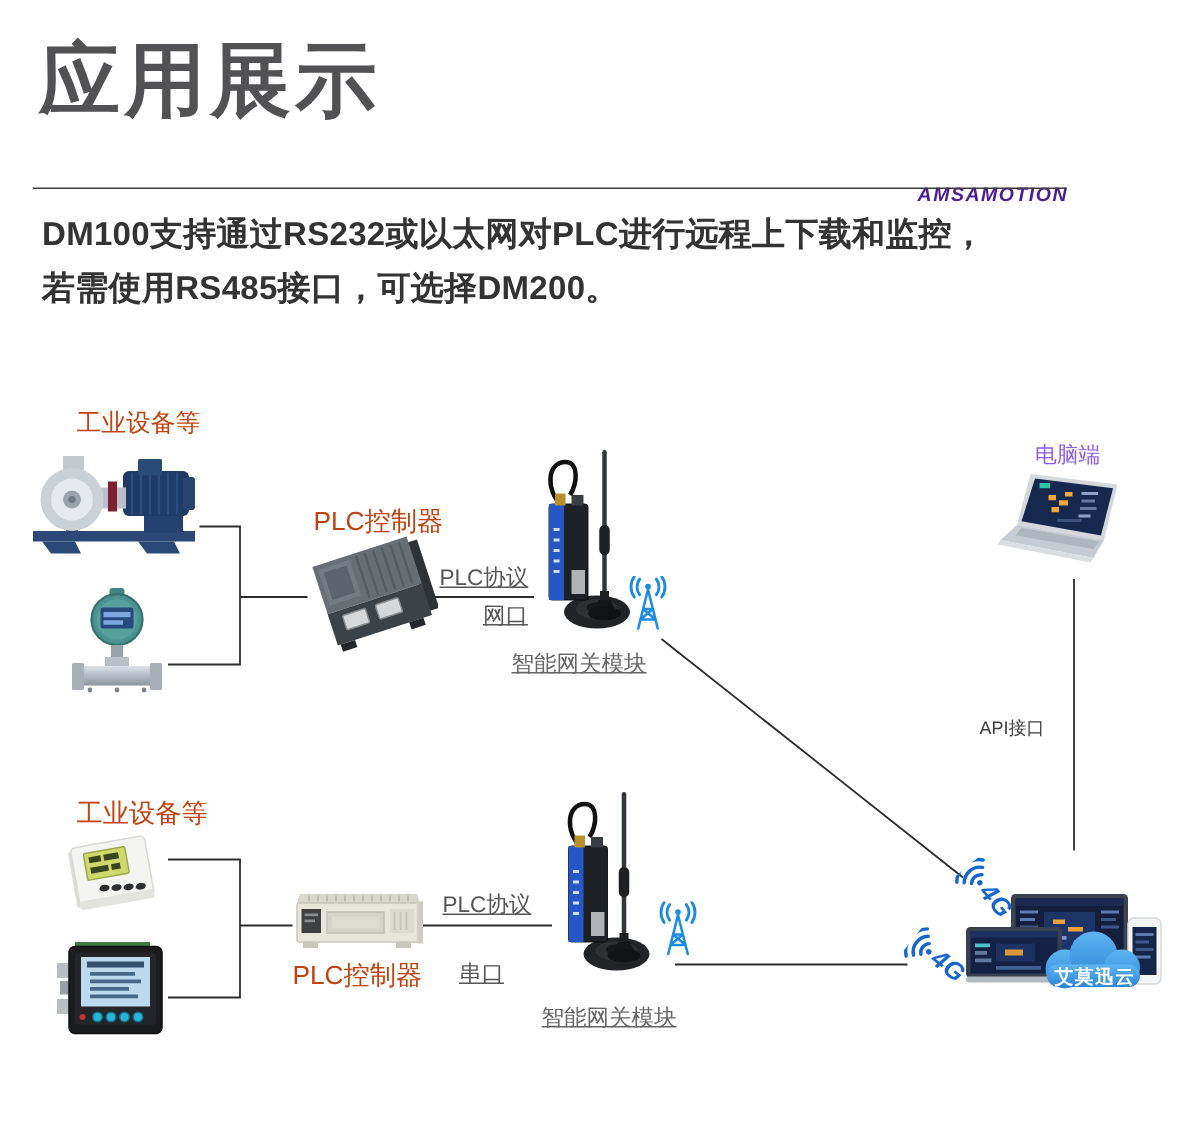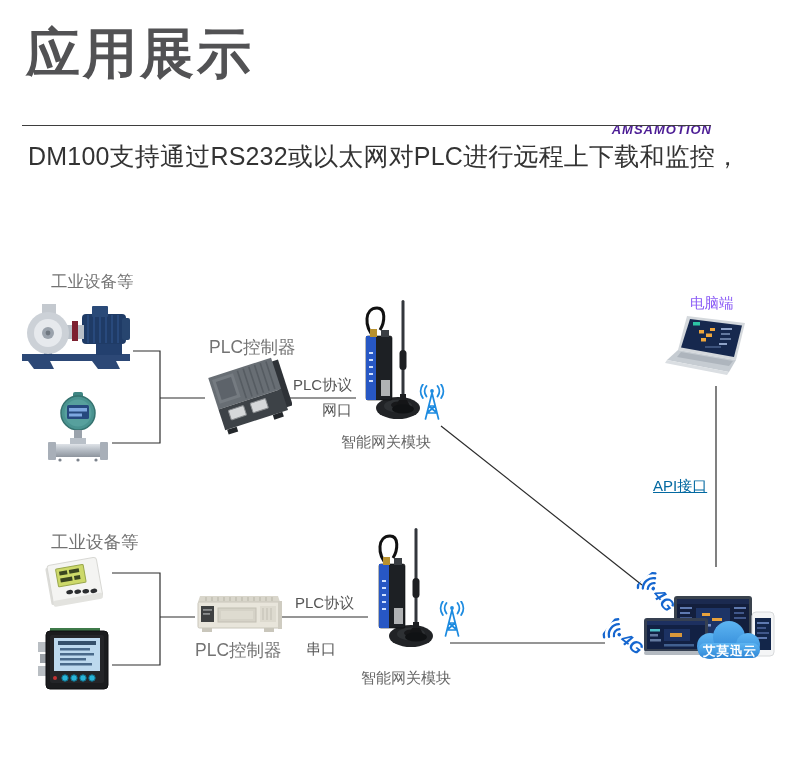--- a/index.html
+++ b/index.html
@@ -16,45 +16,45 @@
   .brand{
     position:absolute;left:604px;top:98px;width:108px;text-align:right;
     font-size:13px;font-weight:bold;font-style:italic;color:#4c1d95;letter-spacing:1px;margin-top:24px;
   }
   .rule{
     position:absolute;left:22px;top:125px;width:689px;height:0;
     border-top:1.5px solid #3e3e3e;
   }
   .desc{
     position:absolute;left:28px;top:138px;margin:0;width:745px;
-    font-size:25px;line-height:36px;color:#333333;font-weight:400;letter-spacing:0.2px;
+    font-size:22px;line-height:36px;color:#333333;font-weight:700;letter-spacing:0.2px;
   }
   
   .lbl{position:absolute;white-space:nowrap;color:#4c4c4c;}
-  .lbl-lg{font-size:17.5px;color:#737373;}
-  .lbl-md{font-size:15px;color:#565656;}
+  .lbl-lg{font-size:17.5px;color:#c2410c;}
+  .lbl-md{font-size:15px;color:#565656;text-decoration:underline;}
   .lbl-sm{font-size:14.5px;color:#8b5cf6;}
-  .lbl-light{font-size:15px;color:#0369a1;text-decoration:underline;}
+  .lbl-light{font-size:12px;color:#404040;}
   .wires{position:absolute;left:0;top:0;pointer-events:none;}
   
   .fourg{
     position:absolute;display:flex;align-items:center;gap:2px;
     transform-origin:center center;
   }
   .fourg span{
     font-size:17px;font-weight:bold;font-style:italic;color:#1566cf;letter-spacing:0.5px;
   }
 </style>
 </head>
 <body>
 
 <h1 class="title">应用展示</h1>
 <div class="brand">AMSAMOTION</div>
 <div class="rule"></div>
-<p class="desc"><span>DM100支持通过RS232或以太网对PLC进行远程上下载和监控，</span><br></p>
+<p class="desc"><span>DM100支持通过RS232或以太网对PLC进行远程上下载和监控，</span><br><span>若需使用RS485接口，可选择DM200。</span></p>
 
 <svg width="0" height="0" style="position:absolute" aria-hidden="true">
   <defs>
     <linearGradient id="cloudGrad" x1="0" y1="0" x2="0" y2="1">
       <stop offset="0" stop-color="#5db5f2"></stop>
         <stop offset="1" stop-color="#2e86d6"></stop>
     </linearGradient>
     <linearGradient id="pipeGrad" x1="0" y1="0" x2="0" y2="1">
       <stop offset="0" stop-color="#dfe3e8"></stop>
         <stop offset="0.5" stop-color="#b3bac2"></stop>

